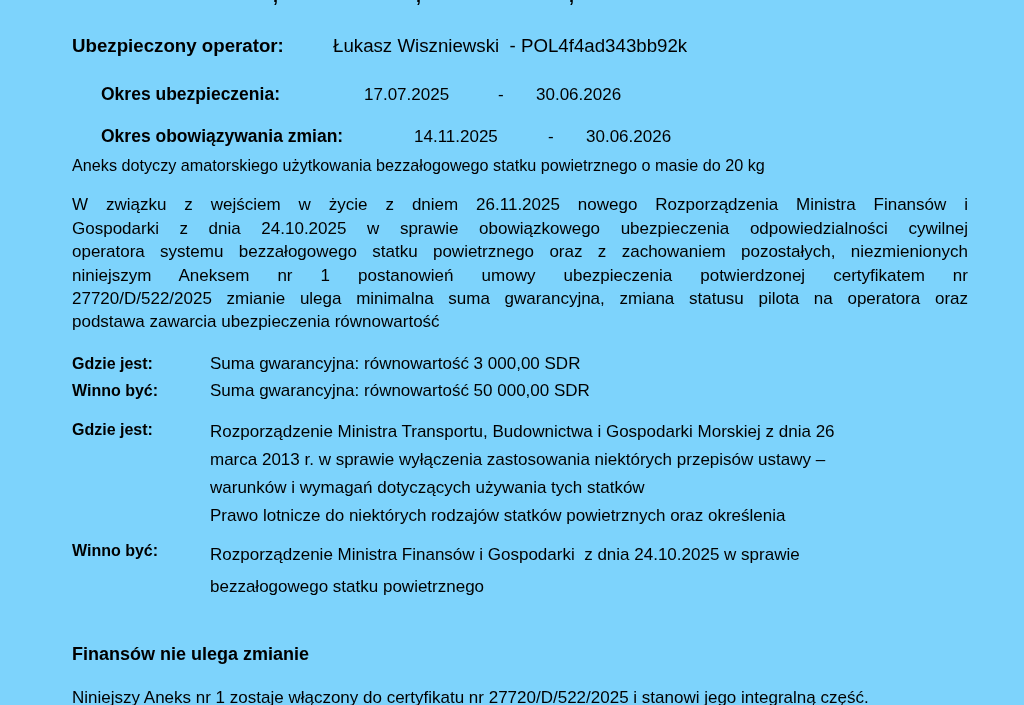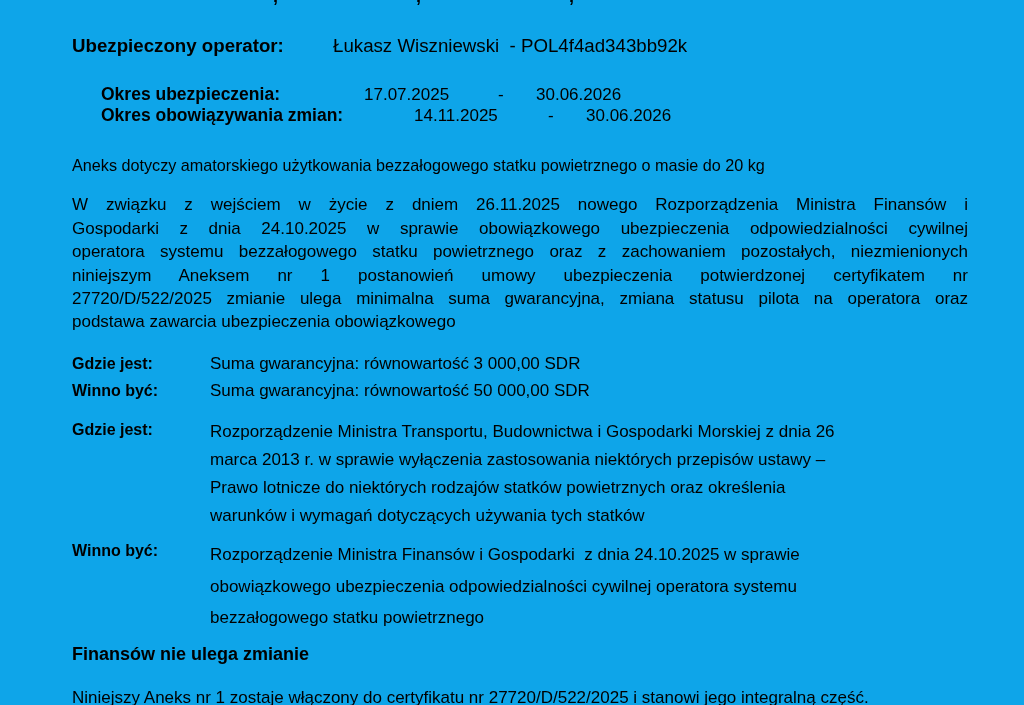--- a/index.html
+++ b/index.html
@@ -7,21 +7,21 @@
   body {
     font-family: "Liberation Sans", "DejaVu Sans", sans-serif;
     color: #000000;
     background: #ffffff;
     overflow: hidden;
   }
   .page {
     position: relative;
     width: 1024px;
     height: 705px;
-    background: #0ea5e9;
+    background: #7dd3fc;
     overflow: hidden;
   }
   .abs { position: absolute; left: 72px; }
   .pre { white-space: pre-wrap; }
 
   
   .top-frag {
     position: absolute;
     top: -14px;
     font-size: 18px;
@@ -34,21 +34,21 @@
 
   
   .row-insured { top: 35px; font-size: 18.7px; line-height: 22px; }
   .row-insured .lbl { display: inline-block; width: 261px; font-weight: bold; }
 
   
   .row-period { font-size: 17px; line-height: 24px; margin-left: 29px; }
   .row-period .lbl { display: inline-block; font-weight: bold; font-size: 17.5px; }
   .row-period1 { top: 82px; }
   .row-period1 .lbl { width: 263px; }
-  .row-period2 { top: 103px; }
+  .row-period2 { top: 124px; }
   .row-period2 .lbl { width: 313px; }
   .row-period .d-from { display: inline-block; width: 134px; }
   .row-period .d-dash { display: inline-block; width: 38px; }
 
   
   .subject { top: 155.4px; font-size: 16.2px; font-weight: normal; line-height: 20px; }
 
   
   .intro { top: 193.4px; width: 896px; font-size: 17px; line-height: 23.4px; }
   .intro div { text-align: justify; text-align-last: justify; white-space: pre-wrap; }
@@ -99,21 +99,21 @@
   </div>
 
   <div class="abs subject">Aneks dotyczy amatorskiego użytkowania bezzałogowego statku powietrznego o masie do 20 kg</div>
 
   <div class="abs intro">
       <div>W związku z wejściem w życie z dniem 26.11.2025 nowego Rozporządzenia Ministra Finansów i</div>
       <div>Gospodarki z dnia 24.10.2025 w sprawie obowiązkowego ubezpieczenia odpowiedzialności cywilnej</div>
       <div>operatora systemu bezzałogowego statku powietrznego oraz z zachowaniem pozostałych, niezmienionych</div>
       <div>niniejszym Aneksem nr 1 postanowień umowy ubezpieczenia potwierdzonej certyfikatem nr</div>
       <div>27720/D/522/2025 zmianie ulega minimalna suma gwarancyjna, zmiana statusu pilota na operatora oraz</div>
-      <div>podstawa zawarcia ubezpieczenia obowiązkowego</div>
+      <div>podstawa zawarcia ubezpieczenia równowartość</div>
     </div>
 
   <div class="abs change change1">
     <span class="lbl">Gdzie jest:</span>
     <span class="val">
         <div>Suma gwarancyjna: równowartość 3 000,00 SDR</div>
       </span>
   </div>
 
   <div class="abs change change2">
@@ -121,30 +121,29 @@
     <span class="val">
         <div>Suma gwarancyjna: równowartość 50 000,00 SDR</div>
       </span>
   </div>
 
   <div class="abs change change3">
     <span class="lbl">Gdzie jest:</span>
     <span class="val">
         <div>Rozporządzenie Ministra Transportu, Budownictwa i Gospodarki Morskiej z dnia 26</div>
         <div>marca 2013 r. w sprawie wyłączenia zastosowania niektórych przepisów ustawy –</div>
+        <div>warunków i wymagań dotyczących używania tych statków</div>
         <div>Prawo lotnicze do niektórych rodzajów statków powietrznych oraz określenia</div>
-        <div>warunków i wymagań dotyczących używania tych statków</div>
       </span>
   </div>
 
   <div class="abs change change4">
     <span class="lbl">Winno być:</span>
     <span class="val">
         <div>Rozporządzenie Ministra Finansów i Gospodarki  z dnia 24.10.2025 w sprawie</div>
-        <div>obowiązkowego ubezpieczenia odpowiedzialności cywilnej operatora systemu</div>
         <div>bezzałogowego statku powietrznego</div>
       </span>
   </div>
 
   <div class="abs premium">Finansów nie ulega zmianie</div>
 
   <div class="abs closing">Niniejszy Aneks nr 1 zostaje włączony do certyfikatu nr 27720/D/522/2025 i stanowi jego integralną część.</div>
 
 </div>
 

